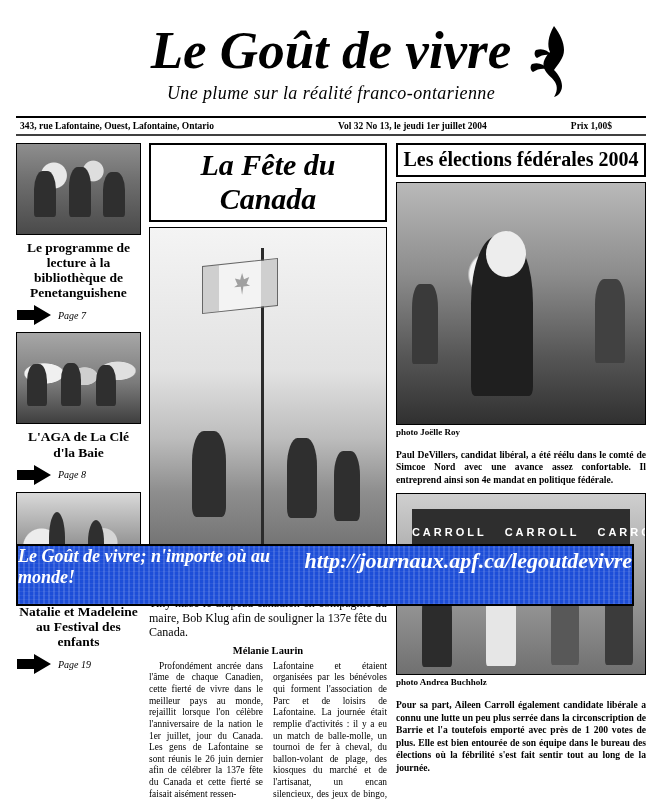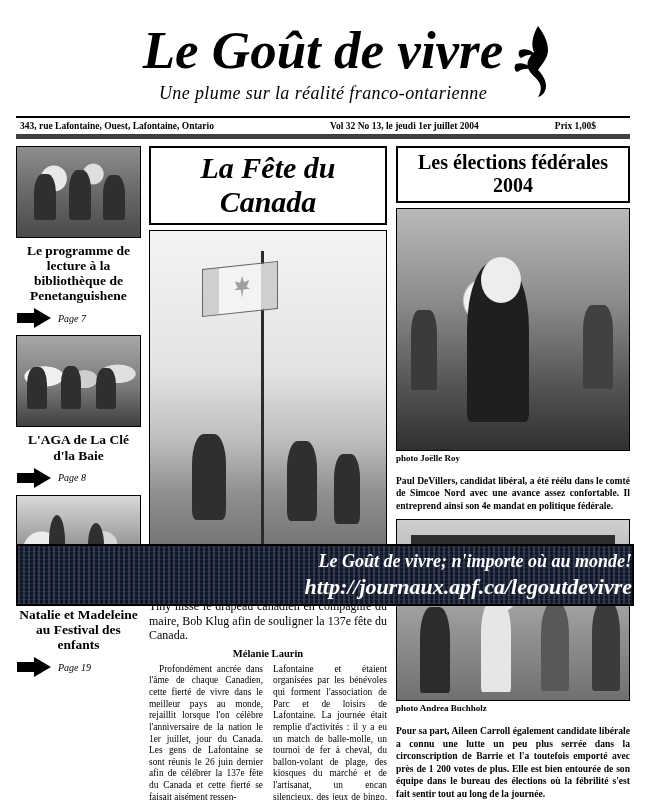--- a/index.html
+++ b/index.html
@@ -12,21 +12,21 @@
     height: 800px;
     font-family: "Liberation Serif", serif;
     color: #000;
     overflow: hidden;
   }
   .page {
     position: relative;
     width: 650px;
     height: 616px;
     box-sizing: border-box;
-    padding: 10px 20px 8px 16px;
+    padding: 10px 4px 8px 16px;
     background: #fff;
   }
 
   
   .masthead {
     position: relative;
     text-align: center;
     padding-top: 14px;
   }
   .masthead-title {
@@ -58,21 +58,21 @@
     border-top: 2px solid #000;
     margin-top: 12px;
   }
   .infobar {
     display: flex;
     justify-content: space-between;
     align-items: center;
     font-size: 9.5px;
     font-weight: bold;
     padding: 3px 4px 3px 4px;
-    border-bottom: 5px solid #404040;
+    border-bottom: 2px solid #404040;
   }
   .infobar .addr { flex: 0 0 auto; }
   .infobar .vol  { flex: 0 0 auto; margin-left: 40px;}
   .infobar .price{ flex: 0 0 auto; margin-right: 30px;}
 
   
   .content {
     display: flex;
     margin-top: 7px;
     height: 560px;
@@ -199,25 +199,24 @@
 
   
   .footer {
     position: absolute;
     left: 16px;
     right: 16px;
     bottom: 10px;
     height: 62px;
     border: 2px solid #000;
     box-sizing: border-box;
-    background: #0f172a;
+    background: #1d4ed8;
     color: #fff;
     display: flex;
-    flex-direction: column;
-    align-items: flex-end;
+    align-items: flex-start;
     justify-content: center;
     overflow: hidden;
   }
   .footer .f1 {
     font-size: 18px;
     font-weight: bold;
     font-style: italic;
     z-index: 2;
   }
   .footer .f2 {

